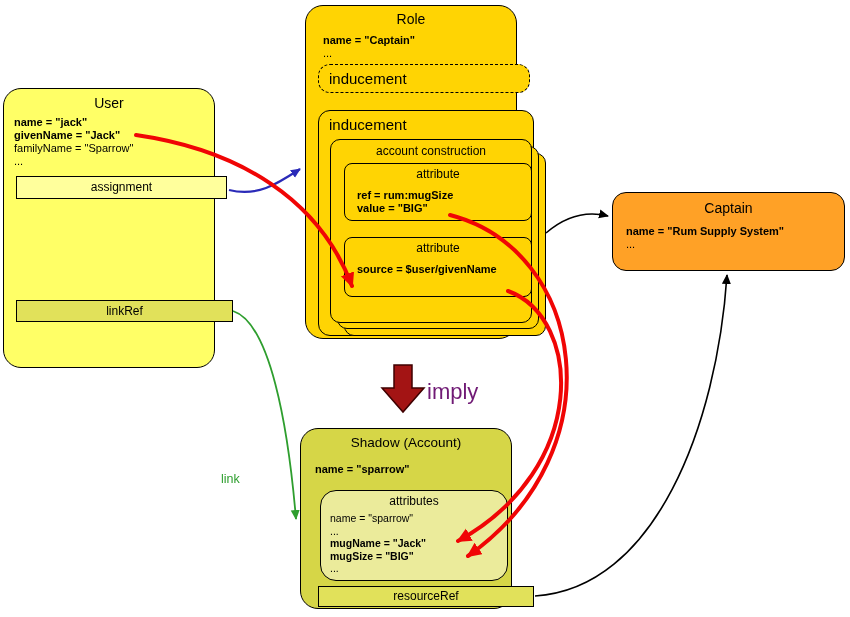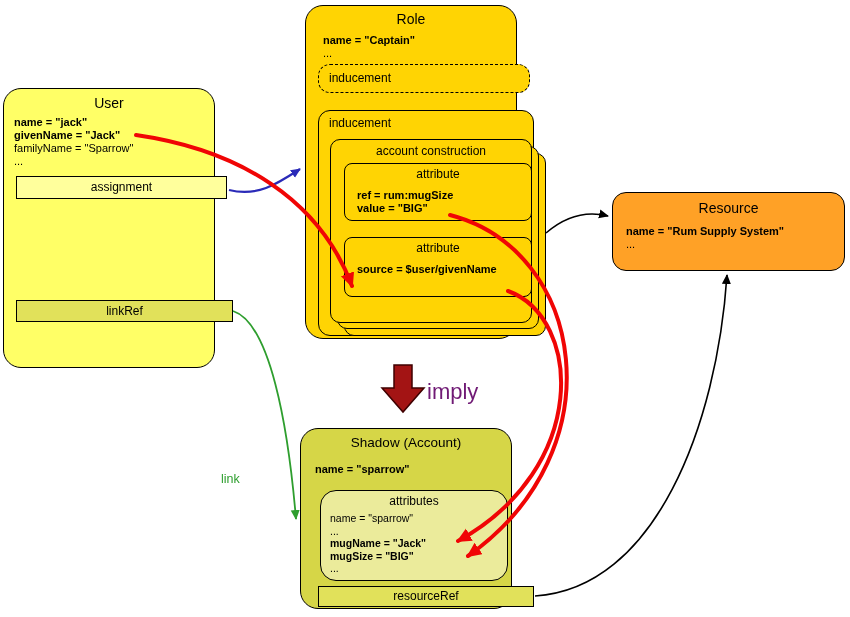--- a/index.html
+++ b/index.html
@@ -6,21 +6,21 @@
   .stage{position:relative;width:850px;height:617px;font-family:"Liberation Sans",sans-serif;overflow:hidden;background:#fff;}
   .box,.strip,.card{position:absolute;box-sizing:border-box;background:#fff;}
   .box{border:1.5px solid #000;}
   .card{border:1px solid #000;}
   .strip{border:1px solid #000;text-align:center;font-size:12px;}
   .box-title{text-align:center;font-size:14px;color:#000;}
   .sub-title{text-align:center;font-size:12px;color:#000;}
   .line{font-size:11px;line-height:13px;white-space:nowrap;color:#000;}
   .sline{font-size:10.5px;line-height:12.6px;white-space:nowrap;color:#000;}
   .b{font-weight:bold;}
-  .left-label{font-size:12px;text-align:left;padding-left:10px;}
+  .left-label{font-size:15px;text-align:left;padding-left:10px;}
   .overlay{position:absolute;left:0;top:0;pointer-events:none;z-index:30;}
   .floating-label{position:absolute;z-index:25;}
 </style>
 </head>
 <body>
 
 <div class="stage">
 
   <div class="box" style="left:305px;top:5px;width:212px;height:334px;background:#FFD403;border-radius:18px;">
     <div class="box-title" style="margin-top:5px;">Role</div>
@@ -71,21 +71,21 @@
 
   <div class="strip" style="left:16px;top:176px;width:211px;height:23px;background:#FFFF9C;line-height:21px;">
     <span>assignment</span>
   </div>
 
   <div class="strip" style="left:16px;top:300px;width:217px;height:22px;background:#E1E15A;line-height:20px;">
     <span>linkRef</span>
   </div>
 
   <div class="box" style="left:612px;top:192px;width:233px;height:79px;background:#FFA126;border-radius:14px;">
-    <div class="box-title" style="margin-top:7px;">Resource</div>
+    <div class="box-title" style="margin-top:7px;">Captain</div>
     <div style="margin:9px 0 0 13px;">
       <div class="line b">name = "Rum Supply System"</div>
       <div class="line">...</div>
     </div>
   </div>
 
   <div class="box" style="left:300px;top:428px;width:212px;height:181px;background:#D6D647;border-radius:18px;">
     <div class="box-title" style="margin-top:6px;font-size:13.5px;">Shadow (Account)</div>
     <div style="margin:13px 0 0 14px;">
       <div class="line b">name = "sparrow"</div>

